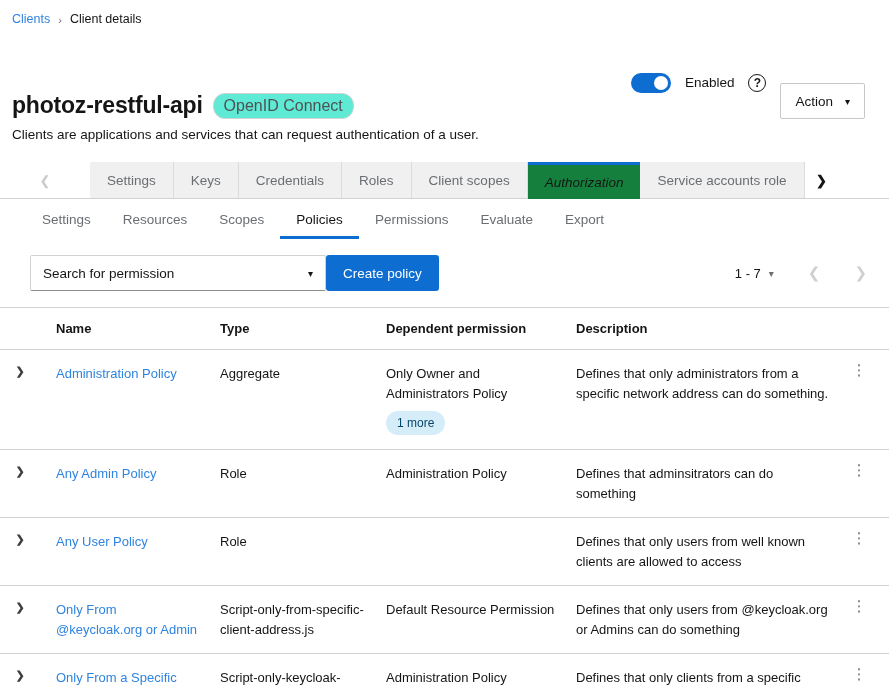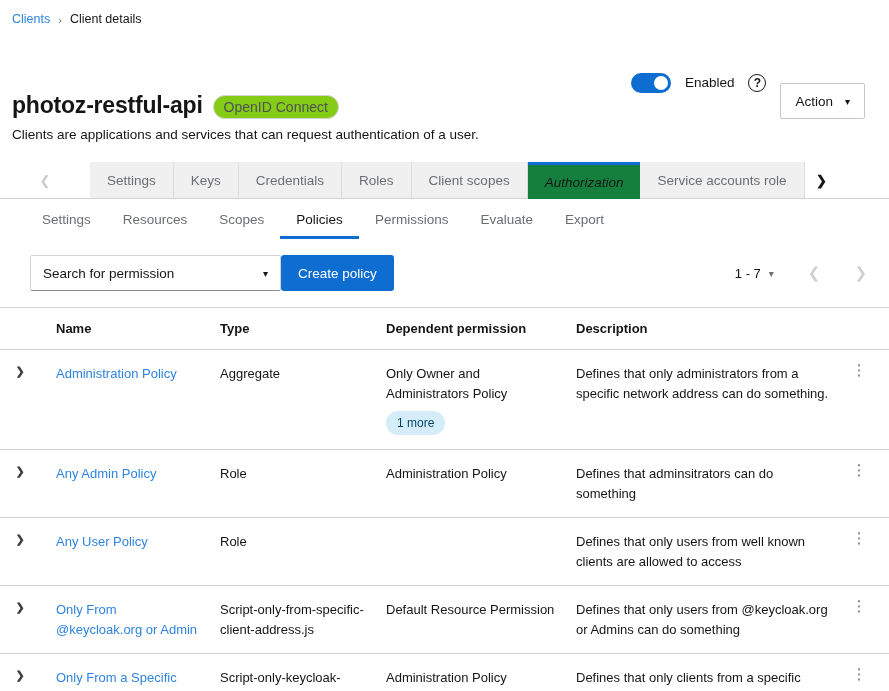--- a/index.html
+++ b/index.html
@@ -10,21 +10,21 @@
   
   .breadcrumb { padding:12px 0 10px 12px; font-size:12.5px; display:flex; align-items:flex-end; gap:8px; }
   .breadcrumb a { color:#2f84e0; text-decoration:none; cursor:pointer; }
   .bc-sep { color:#6a6e73; font-size:11px; }
   .bc-current { color:#151515; }
 
   
   .page-header { padding:10px 24px 12px 12px; }
   .title-row { display:flex; align-items:flex-end; }
   h1.title { font-size:23px; font-weight:600; letter-spacing:-0.2px; color:#151515; }
-  .protocol-badge { margin-left:10px; font-size:14px; color:#4f5255; background:#84cc16; border:1px solid #d2d2d2; border-radius:12px; padding:3px 10px; white-space:nowrap; }
+  .protocol-badge { margin-left:10px; font-size:16px; color:#4f5255; background:#5eead4; border:1px solid #d2d2d2; border-radius:12px; padding:3px 10px; white-space:nowrap; }
   .header-controls { margin-left:auto; display:flex; align-items:center; gap:14px; }
   .toggle { width:40px; height:20px; border-radius:10px; background:#0d6dd1; position:relative; display:inline-block; cursor:pointer; }
   .toggle .knob { position:absolute; right:3px; top:3px; width:14px; height:14px; border-radius:50%; background:#fff; }
   .toggle-label { font-size:13.5px; }
   .help-icon { width:18px; height:18px; border:1.6px solid #151515; border-radius:50%; font-size:12px; font-weight:700; display:inline-flex; align-items:center; justify-content:center; cursor:pointer; }
   .action-dd { background:#fff; border:1px solid #c6c7c8; border-radius:2px; height:36px; padding:0 14px; font-size:13.5px; font-family:inherit; color:#151515; display:inline-flex; align-items:center; gap:12px; cursor:pointer;margin-top:37px; }
   .caret { font-size:10px; color:#151515; }
   .subtitle { margin-top:8px; font-size:13.5px; color:#151515; }
 
   
@@ -36,21 +36,21 @@
   .main-tab.active { background:#15803d; color:#151515; border-right:none; border-top:3px solid #0d6dd1; margin-bottom:-1px;font-style:italic; }
   .main-tab.truncated { max-width:205px; overflow:hidden; }
 
   
   .sub-tabs { display:flex; padding:0 0 0 26px; margin-top:2px; }
   .sub-tab { background:none; border:none; border-bottom:3px solid transparent; padding:11px 16px 9px; font-size:13.5px; color:#6a6e73; cursor:pointer; font-family:inherit; }
   .sub-tab.active { color:#151515; border-bottom-color:#0d6dd1; }
 
   
   .toolbar { display:flex; align-items:center; padding:16px 14px 16px 30px; }
-  .search-select { width:251px; height:36px; border:1px solid #d2d2d2; border-bottom-color:#8a8d90; border-radius:2px; display:flex; align-items:center; justify-content:space-between; padding:0 12px; font-size:13.5px; color:#151515; cursor:pointer; background:#fff; }
+  .search-select { width:296px; height:36px; border:1px solid #d2d2d2; border-bottom-color:#8a8d90; border-radius:2px; display:flex; align-items:center; justify-content:space-between; padding:0 12px; font-size:13.5px; color:#151515; cursor:pointer; background:#fff; }
   .search-select .caret { color:#151515; }
   .create-btn { background:#0d6dd1; color:#fff; border:none; border-radius:3px; height:36px; padding:0 17px; font-size:13.5px; font-family:inherit; cursor:pointer; }
   .pagination { margin-left:auto; display:flex; gap:4px; }
   .pag-menu { background:none; border:none; font-size:13px; color:#151515; font-family:inherit; display:flex; align-items:center; gap:8px; cursor:pointer; }
   .pag-menu .caret { color:#6a6e73; }
   .pag-nav { background:none; border:none; color:#cfd0d1; font-size:15px; cursor:default; padding:4px 8px; }
   .pag-nav.prev { margin-left:22px; }
   .pag-nav.next { margin-left:14px; }
 
   

